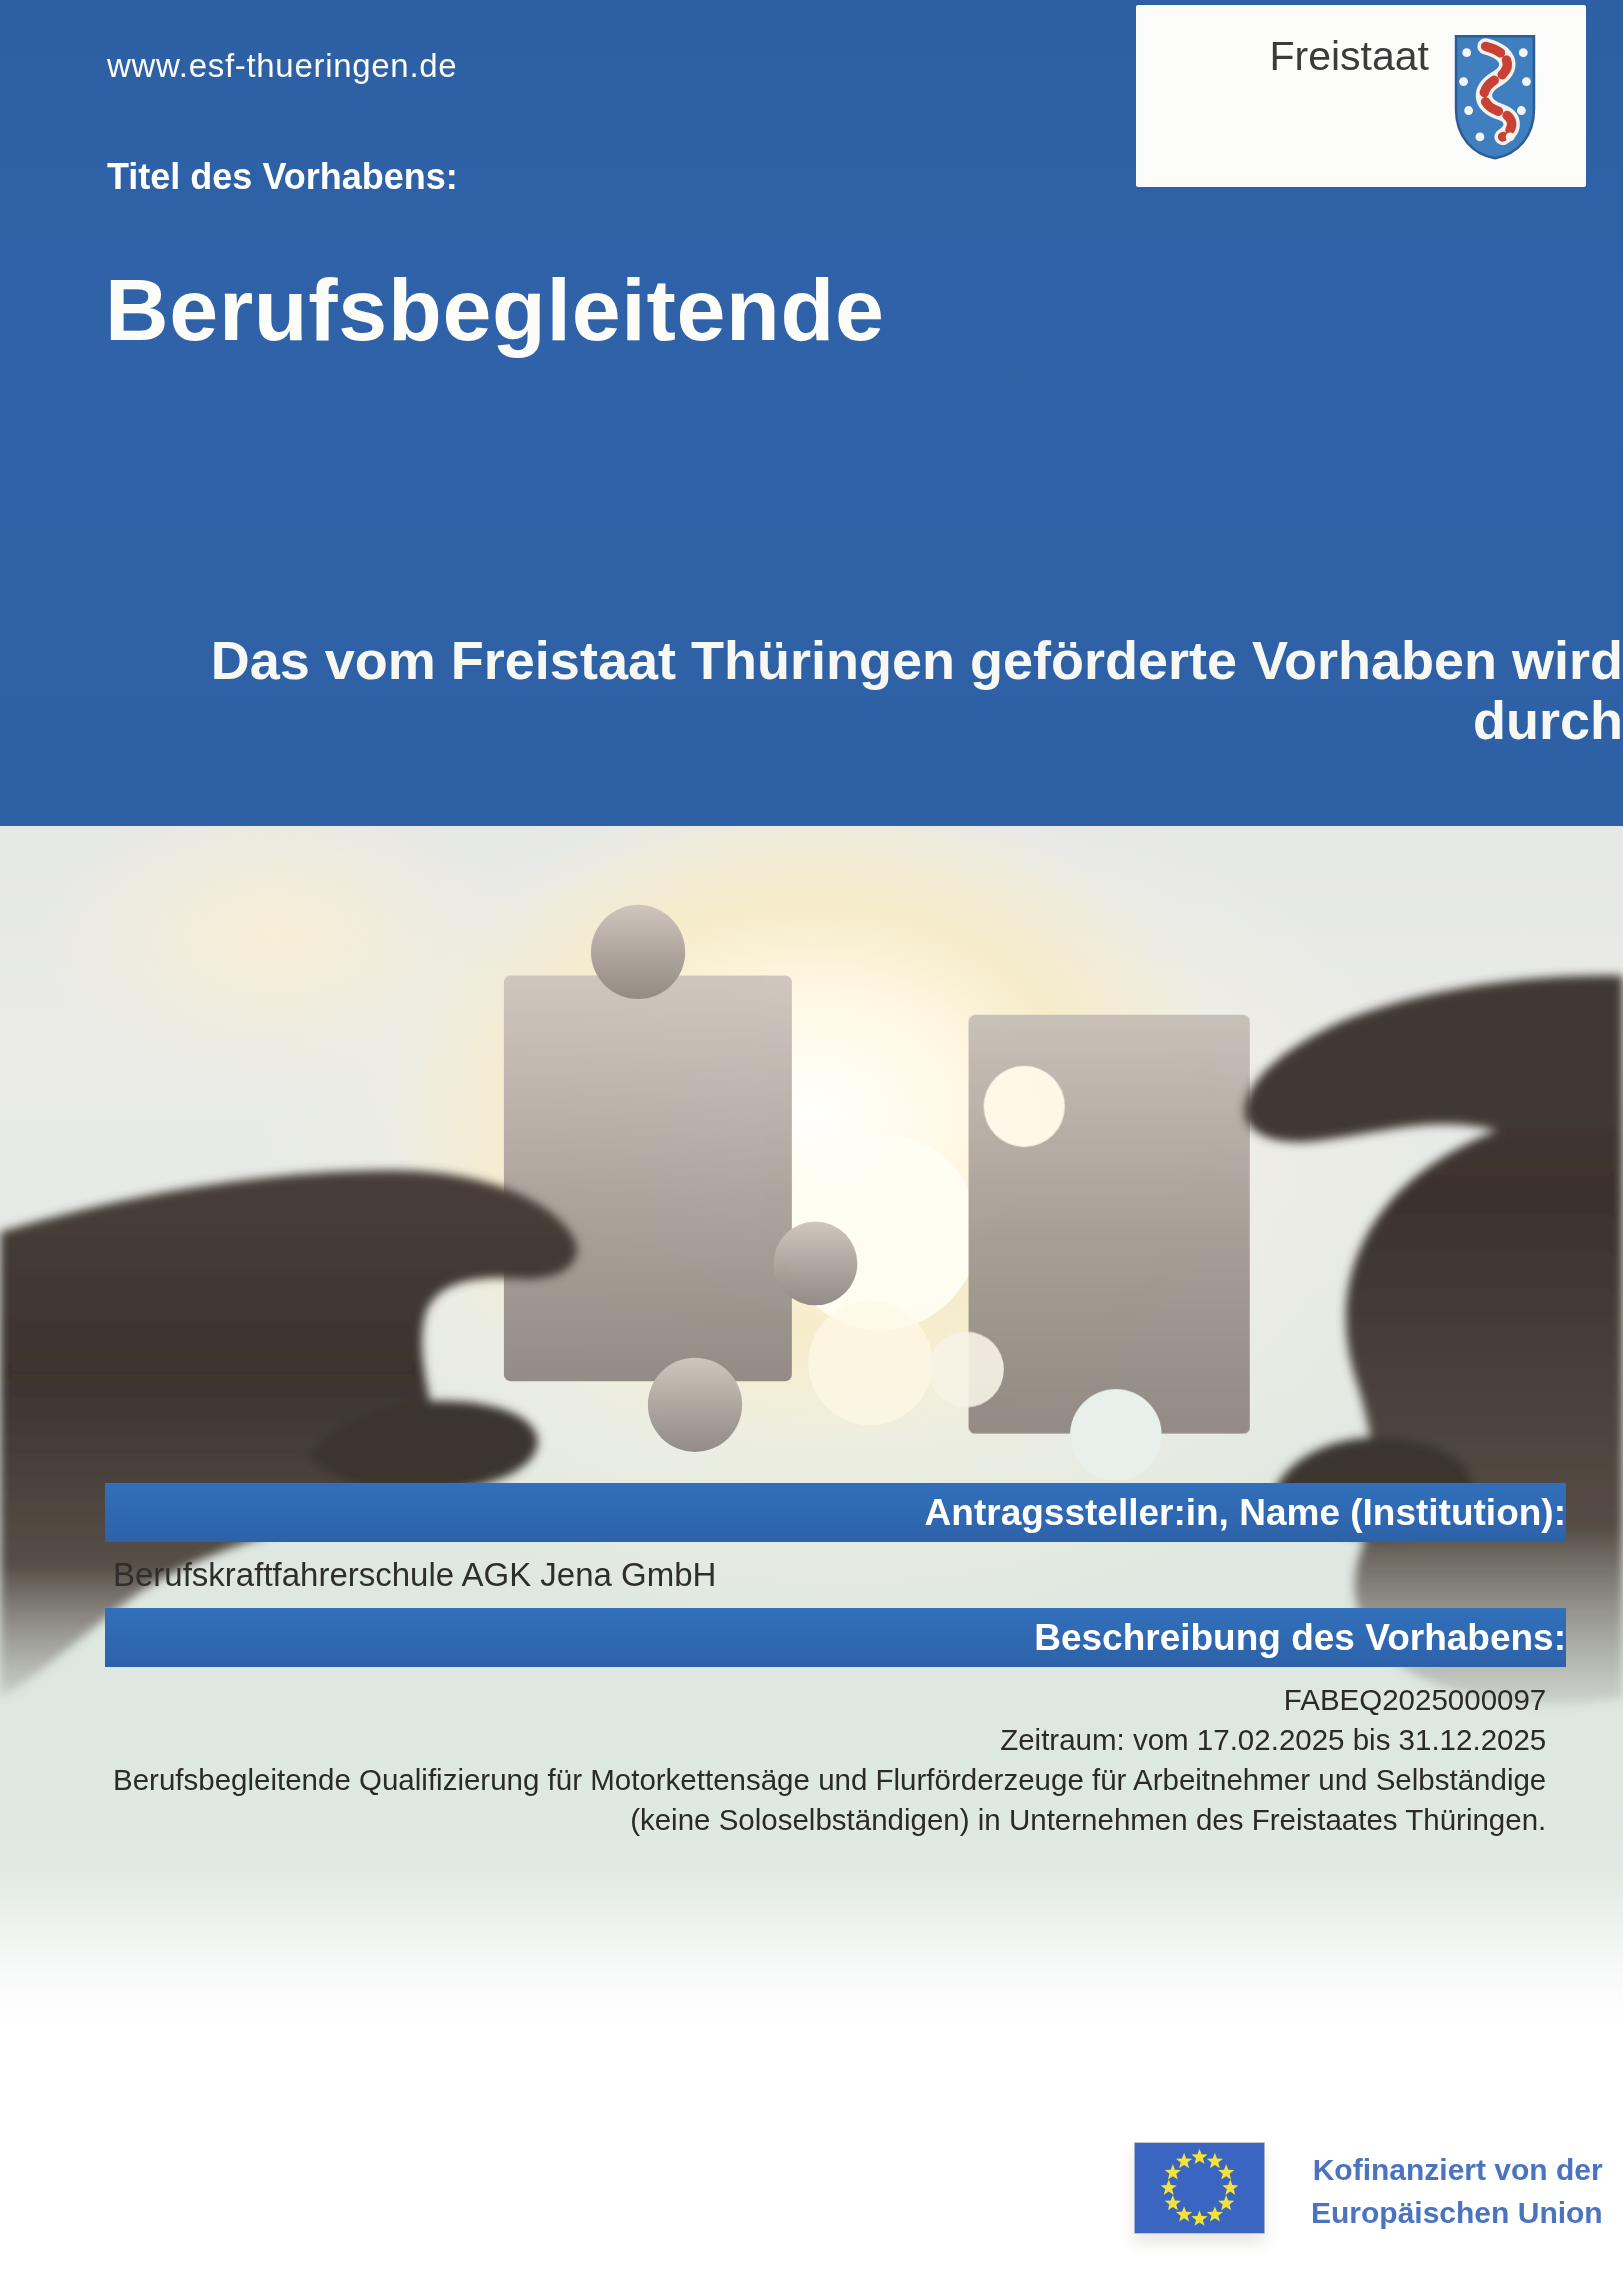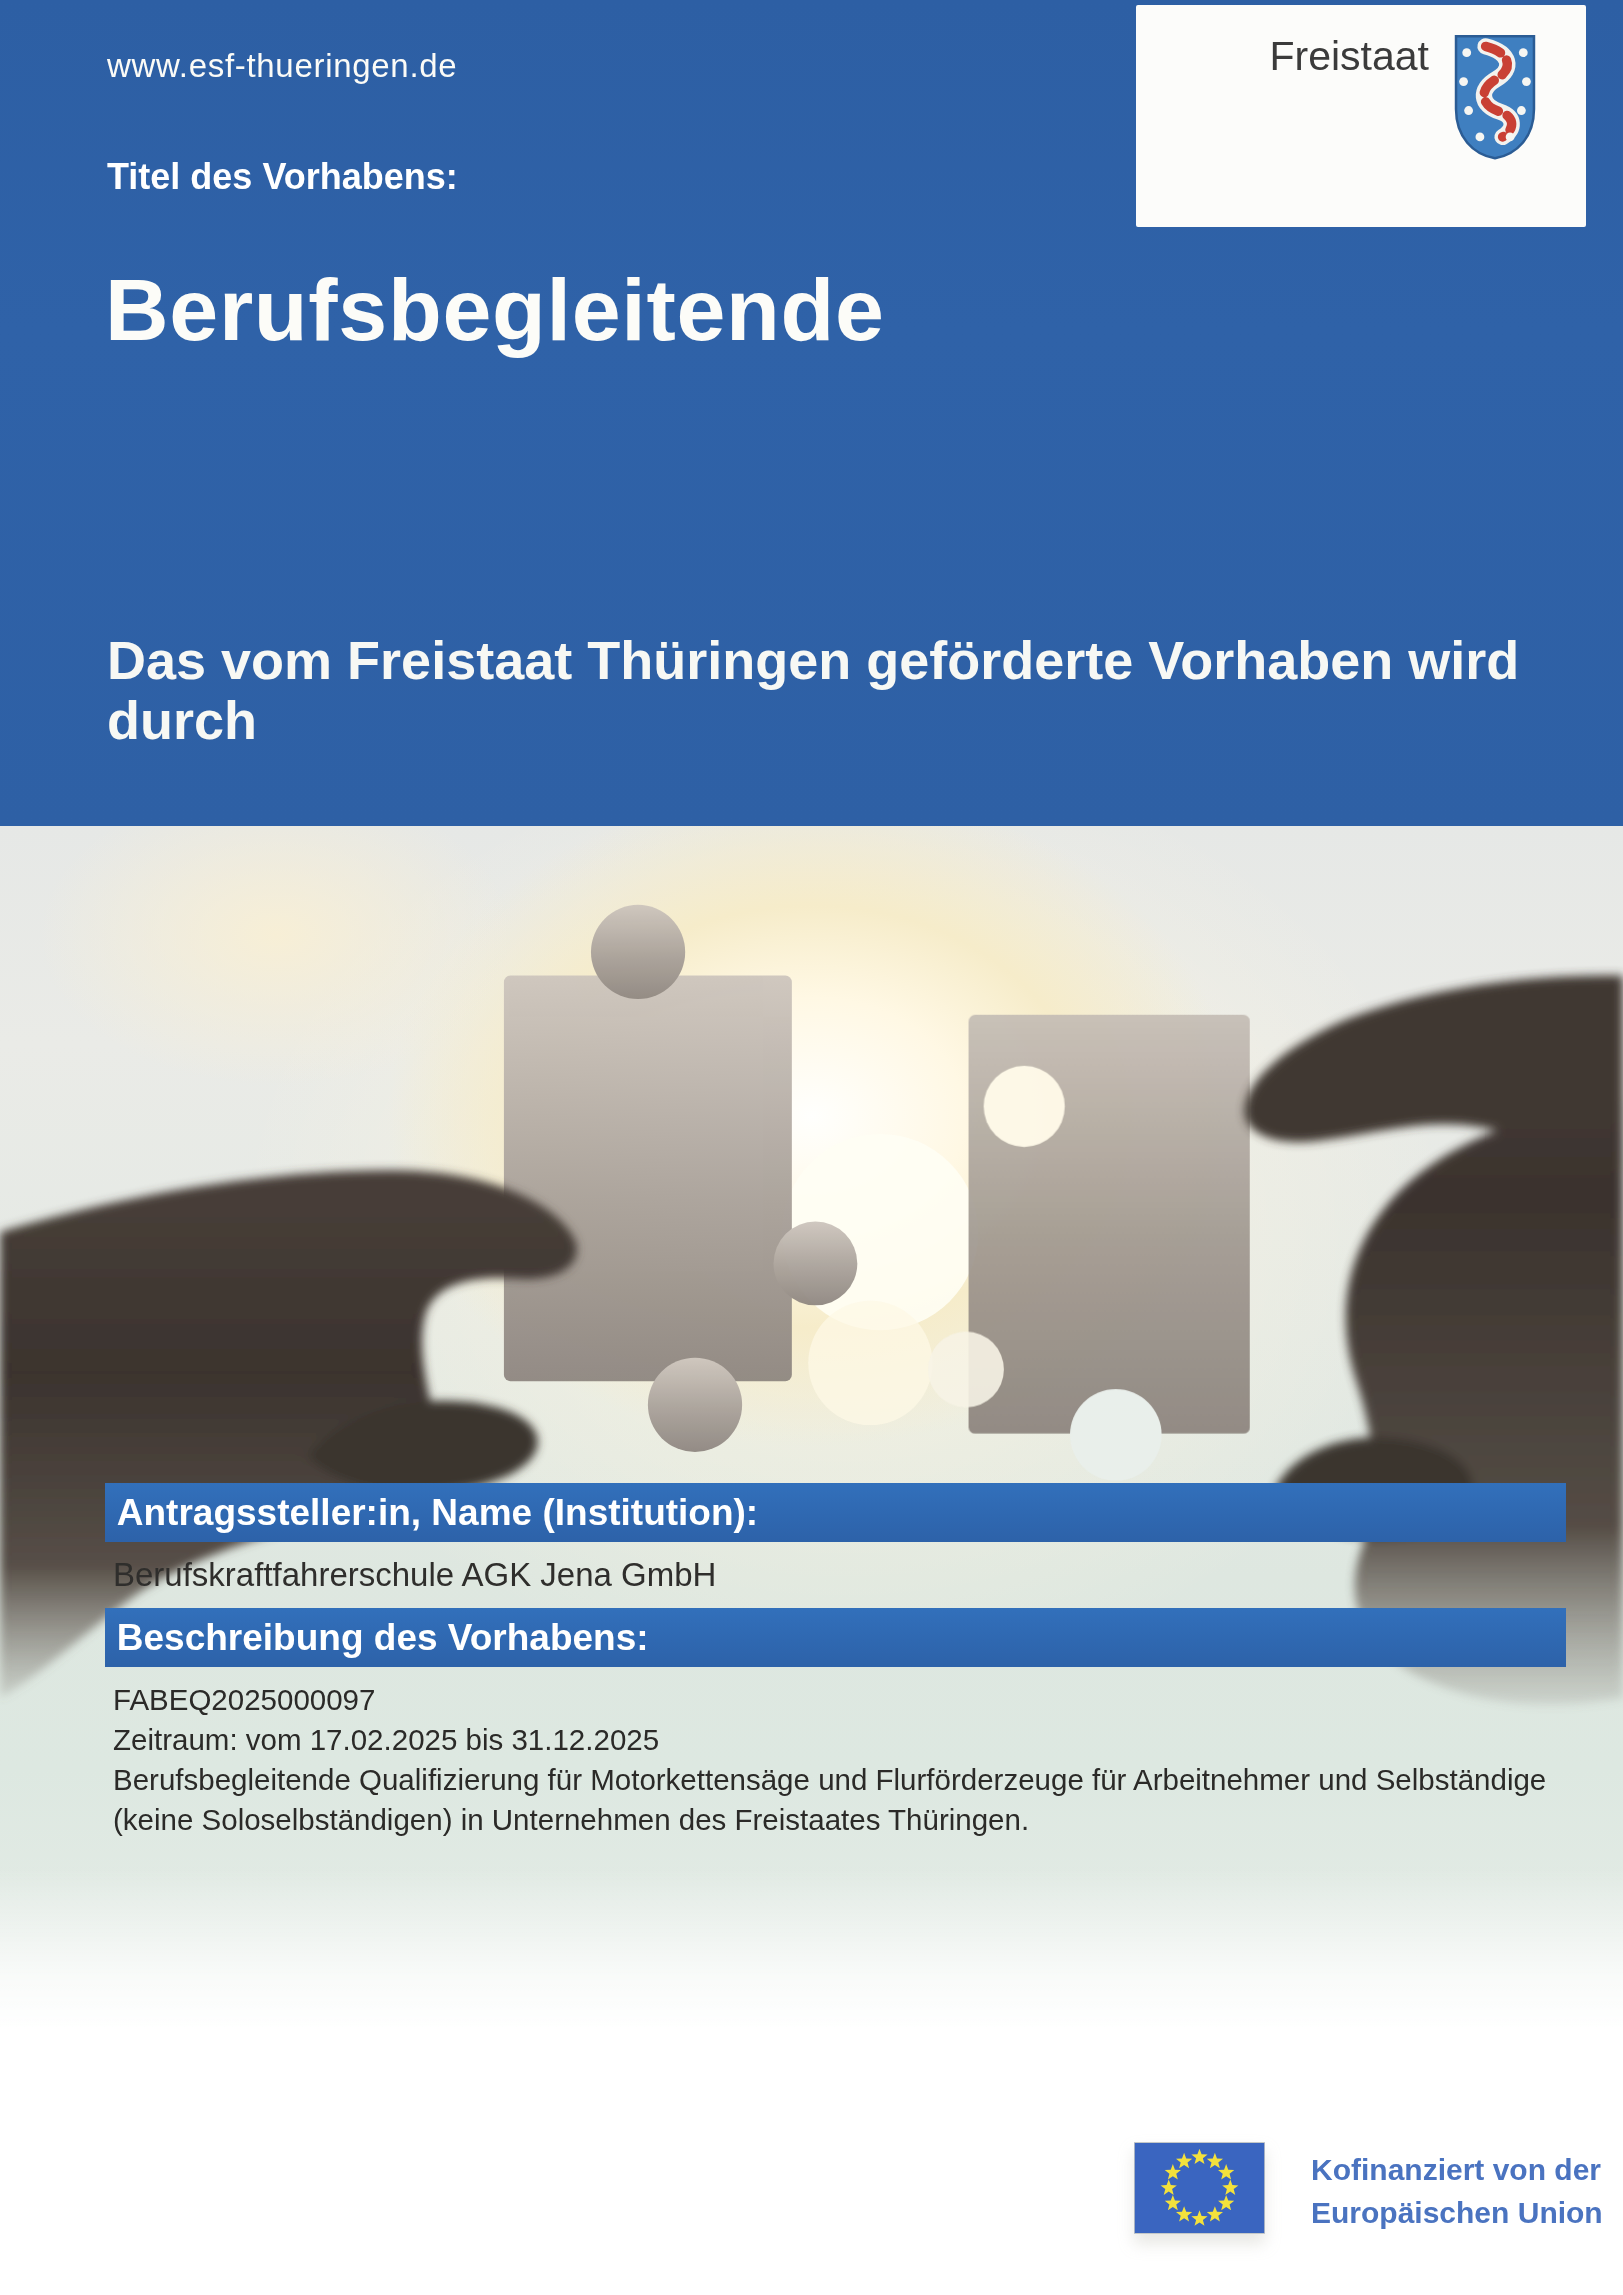--- a/index.html
+++ b/index.html
@@ -2,20 +2,21 @@
 <html style="font-size:10.5px"><head>
 <meta charset="utf-8">
 <style>
   html,body{margin:0;padding:0;background:#ffffff;}
   .page{
     position:relative;
     width:1623px;height:2295px;
     background:#ffffff;
     font-family:"Liberation Sans", sans-serif;
     overflow:hidden;
+    text-align:right;
   }
 
   
   .hero{
     position:absolute;left:0;top:0;width:1623px;height:826px;
     background:linear-gradient(180deg,#2d5fa4 0%,#2f62a8 40%,#2e60a5 100%);
   }
   .hero-url{
     position:absolute;left:107px;top:47px;
     font-size:33px;font-weight:500;color:#fbfbf7;letter-spacing:0.7px;
@@ -29,21 +30,21 @@
     font-size:88px;line-height:122px;font-weight:700;color:#fcfcf8;
     letter-spacing:0.7px;
   }
   .hero-note{
     position:absolute;left:107px;top:630px;margin:0;
     font-size:54px;line-height:60px;font-weight:700;color:#f7f8f4;
   }
 
   
   .logo-box{
-    position:absolute;left:1136px;top:5.2px;width:450px;height:222px;
+    position:absolute;left:1136px;top:5.2px;width:450px;height:182px;
     background:#fcfcfa;border-radius:2px;
   }
   .logo-freistaat{
     position:absolute;right:157px;top:27.5px;
     font-size:41px;font-weight:500;color:#3b3b3b;
   }
   .logo-thueringen{
     position:absolute;right:156px;top:71px;
     font-size:62px;font-weight:500;color:#3b3b3b;letter-spacing:-0.7px;
   }

